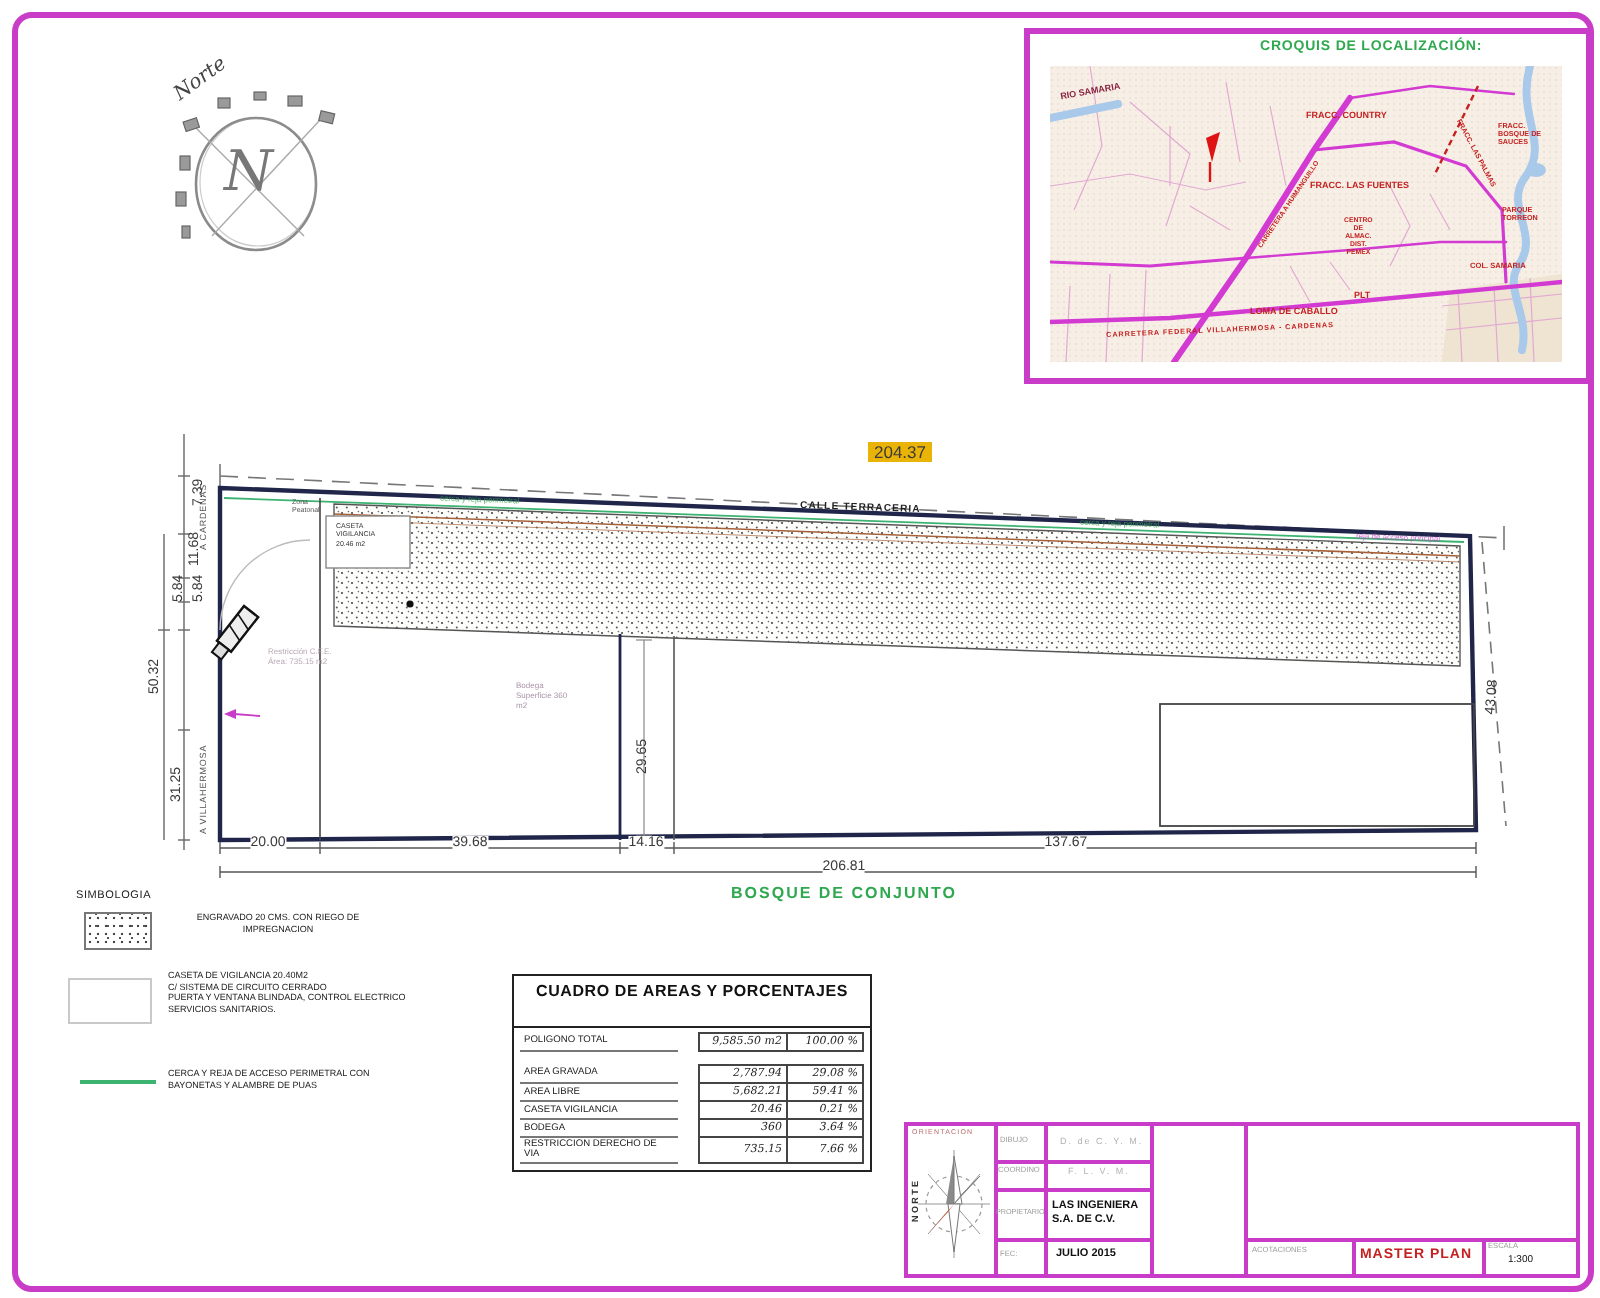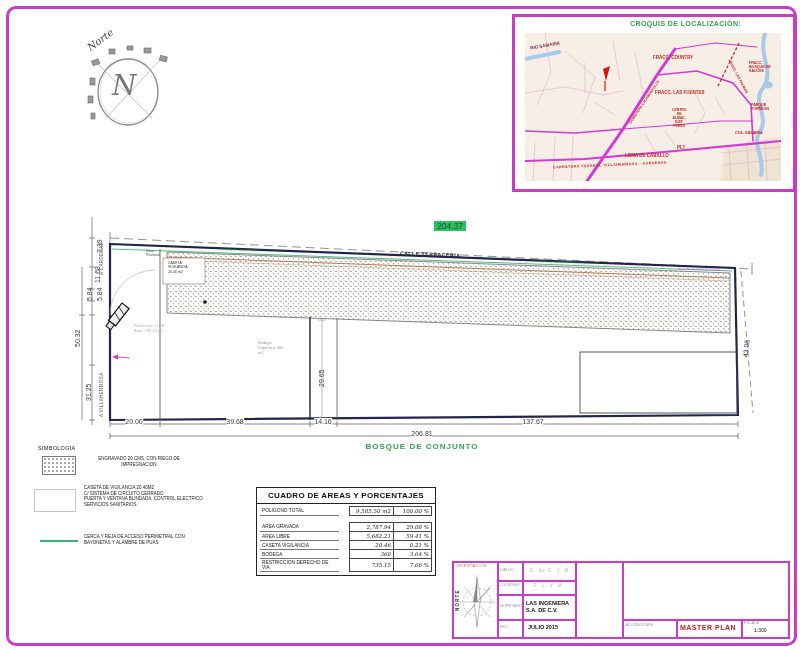--- a/index.html
+++ b/index.html
@@ -10,21 +10,21 @@
   .dim{position:absolute;font-size:7px;color:#3a3a3a;white-space:nowrap;}
   .rot90{transform:rotate(-90deg);transform-origin:left top;}
   .ctr{transform:translateX(-50%);}
   .green{color:#2fa84f;}
   .magenta{color:#c83cc8;}
   .red{color:#c42222;font-weight:bold;}
   .gray{color:#9a9a9a;}
   .mapLbl{position:absolute;color:#c42222;font-weight:bold;font-size:4.5px;line-height:1.15;white-space:pre-line;}
   
   #areas-box{position:absolute;left:256px;top:487px;width:178px;border:1.5px solid #222;background:#fff;}
-  #areas-title{font-size:8px;font-weight:bold;text-align:center;padding:3px 0 3px 0;border-bottom:1px solid #222;letter-spacing:.3px;color:#111;}
+  #areas-title{font-size:8px;font-weight:bold;text-align:center;padding:3px 0 13px 0;border-bottom:1px solid #222;letter-spacing:.3px;color:#111;}
   #areas-tbl{border-collapse:collapse;margin:2px 3px 3px 3px;}
   #areas-tbl td{font-size:4.8px;padding:1px 2px;color:#222;}
   #areas-tbl td.lab{width:84px;border-bottom:.6px solid #777;}
   #areas-tbl td.gap{width:8px;}
   #areas-tbl td.val{width:42px;border:.8px solid #444;text-align:right;
        font-family:"DejaVu Serif",serif;font-style:italic;font-size:5.5px;}
   #areas-tbl td.pct{width:36px;border:.8px solid #444;text-align:right;
        font-family:"DejaVu Serif",serif;font-style:italic;font-size:5.5px;}
   #areas-tbl tr.spacer td{border:none;height:4px;}
   
@@ -205,21 +205,21 @@
         <line x1="240" y1="216" x2="240" y2="222"></line>
         <line x1="267" y1="216" x2="267" y2="222"></line>
         <line x1="668" y1="216" x2="668" y2="222"></line>
         <line x1="40" y1="231" x2="668" y2="231"></line>
         <line x1="40" y1="228" x2="40" y2="234"></line>
         <line x1="668" y1="228" x2="668" y2="234"></line>
       </g>
     </svg>
 
     
-    <span class="dim ctr" style="left:380px;top:16px;font-size:8.5px;background:#22c55e;padding:0 3px;">204.37</span>
+    <span class="dim ctr" style="left:380px;top:16px;font-size:8.5px;background:#eab308;padding:0 3px;">204.37</span>
     <span class="lbl" style="left:330px;top:46px;font-size:5px;letter-spacing:.6px;transform:rotate(2deg);font-weight:bold;color:#222;">CALLE TERRACERIA</span>
     <span class="lbl green" style="left:150px;top:42px;font-size:4px;transform:rotate(2deg);opacity:.8;">cerca y reja perimetral</span>
     <span class="lbl green" style="left:470px;top:54px;font-size:4px;transform:rotate(2deg);opacity:.8;">cerca y reja perimetral</span>
     <span class="lbl magenta" style="left:608px;top:61px;font-size:4px;transform:rotate(2deg);opacity:.8;">reja de acceso principal</span>
     <span class="lbl" style="left:76px;top:44px;font-size:3.5px;color:#555;">Zona
 Peatonal</span>
     <span class="lbl" style="left:98px;top:56px;font-size:3.5px;color:#333;">CASETA
 VIGILANCIA
 20.46 m2</span>
     <span class="lbl gray" style="left:64px;top:118px;font-size:4px;color:#b9a8b5;">Restricción C.F.E.

